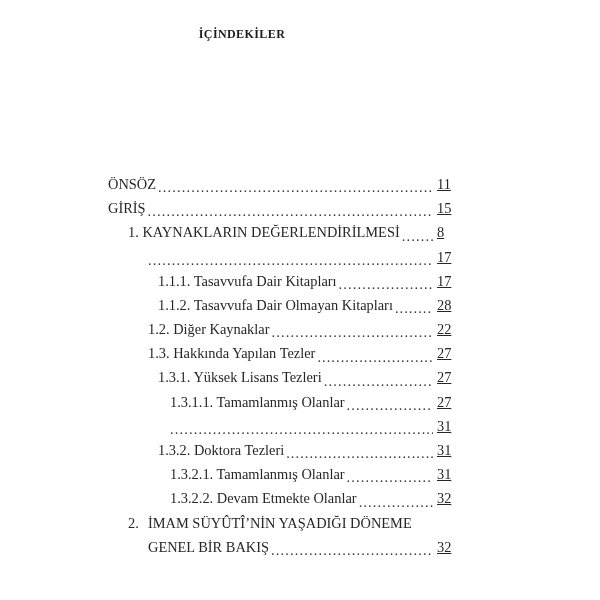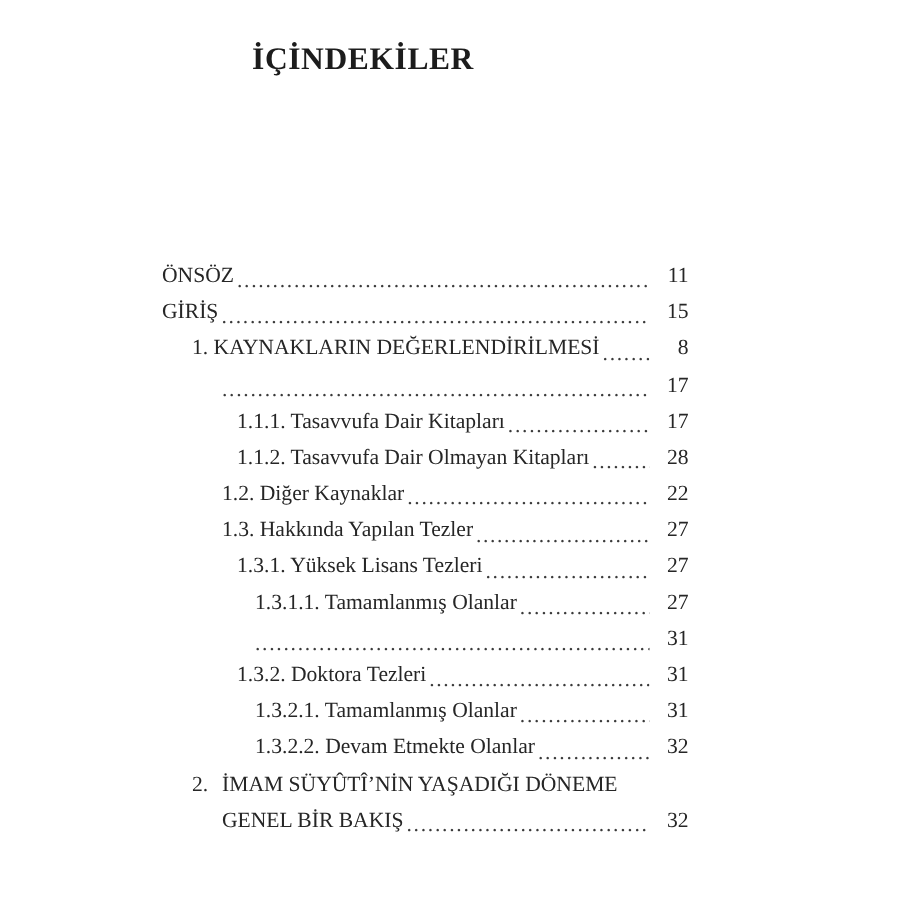--- a/index.html
+++ b/index.html
@@ -16,21 +16,21 @@
     font-family: "Liberation Serif", "DejaVu Serif", serif;
     color: #262626;
     -webkit-font-smoothing: antialiased;
   }
   .toc-title {
     position: absolute;
     top: 27px;
     left: 0;
     width: 484px;
     text-align: center;
-    font-size: 21px;
+    font-size: 12px;
     font-weight: bold;
     letter-spacing: 0.4px;
     color: #1c1c1c;
   }
   .toc-list {
     position: absolute;
     top: 172px;
     left: 0;
     width: 555px;
   }
@@ -59,22 +59,23 @@
     left: 0;
     bottom: 0;
     letter-spacing: 1.15px;
     color: #3a3a3a;
     font-size: 14.4px;
     line-height: 18px;
   }
   .entry-page {
     flex: 0 0 auto;
     width: 22px;
-    text-align: right;
+    text-align: left;
     padding-left: 4px;
+    text-decoration: underline;
   }
   
   .lvl-0 { padding-left: 108px; }
   .lvl-1 { padding-left: 128px; }
   .lvl-2 { padding-left: 148px; }
   .lvl-3 { padding-left: 158px; }
   .lvl-4 { padding-left: 170px; }
 
   
   .tight .leader::after { letter-spacing: 1.05px; }

